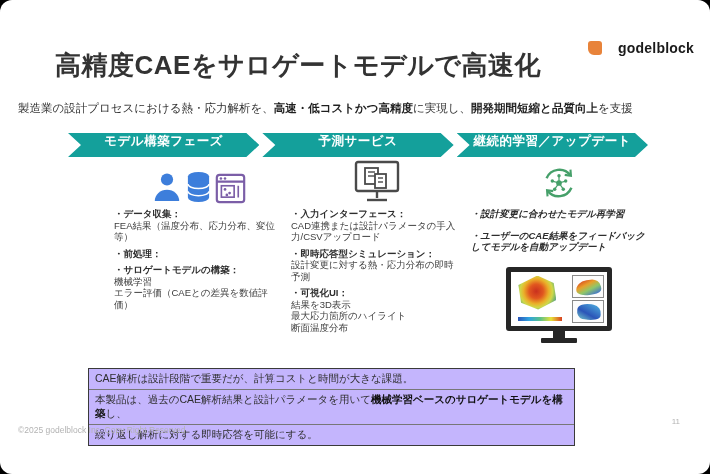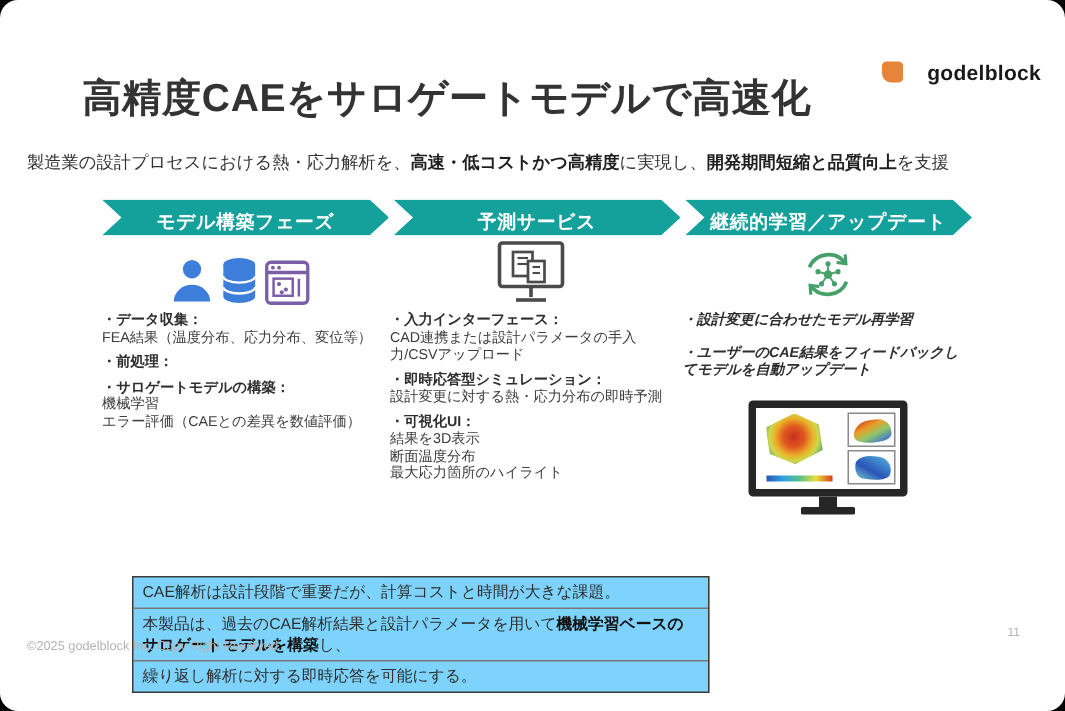--- a/index.html
+++ b/index.html
@@ -15,26 +15,26 @@
   .logo{position:absolute;top:40px;right:16px;display:flex;align-items:center;gap:16px;}
   .logo-mark{width:14px;height:14px;background:var(--logo-orange);border-radius:3px 3px 3px 6px;display:inline-block;}
   .logo-text{font-size:14px;font-weight:bold;color:#1a1a1a;letter-spacing:.2px;}
   
   .title{position:absolute;left:55px;top:48px;font-size:26px;font-weight:600;color:#333;letter-spacing:.5px;}
   .subtitle{position:absolute;left:18px;top:101px;width:684px;font-size:11.5px;color:#333;}
   .subtitle b{color:#1f1f1f;}
   
   .phase-bar{position:absolute;left:68px;top:133px;width:580px;height:24px;display:flex;gap:3px;}
   .chevron{flex:1;background:var(--phase-teal);color:#fff;font-size:12.5px;font-weight:bold;
-    display:flex;align-items:flex-end;justify-content:center;letter-spacing:.5px;
+    display:flex;align-items:flex-start;justify-content:center;letter-spacing:.5px;
     clip-path:polygon(0 0,calc(100% - 13px) 0,100% 50%,calc(100% - 13px) 100%,0 100%,13px 50%);}
   
   .columns{position:absolute;left:68px;top:160px;width:580px;display:flex;}
   .col{font-size:9.5px;line-height:11.5px;color:#3d3d3d;}
-  .col1{width:192px;padding-right:8px;}
+  .col1{width:192px;padding-right:8px;margin-left:46px;}
   .col2{width:195px;padding-right:8px;}
   .col3{width:193px;}
   .icon-row{height:44px;display:flex;align-items:flex-end;justify-content:center;gap:3px;margin-bottom:4px;}
   .section{margin-bottom:5px;}
   .section .head{font-weight:bold;color:#2e2e2e;}
   .col3 .bullet{font-weight:bold;color:#2e2e2e;margin-bottom:10px;font-style:italic;}
   
   .result-monitor{width:106px;margin:14px auto 0 auto;}
   .rm-screen{height:64px;background:#fff;border:5px solid #262626;border-radius:3px;position:relative;}
   .rm-cube{position:absolute;left:7px;top:4px;width:38px;height:34px;
@@ -46,21 +46,21 @@
   .rm-panel{height:23px;border:1px solid #8a8a8a;background:#fcfcfc;overflow:hidden;position:relative;}
   .rm-blob1{position:absolute;left:3px;top:4px;width:25px;height:15px;transform:rotate(-8deg);
     border-radius:55% 45% 40% 60%/75% 65% 35% 45%;
     background:linear-gradient(160deg,#d8401e 5%,#e8a02a 35%,#8fc768 60%,#3b6fd4 95%);}
   .rm-blob2{position:absolute;left:4px;top:3px;width:24px;height:16px;transform:rotate(10deg);
     border-radius:60% 40% 70% 30%/50% 60% 40% 60%;
     background:linear-gradient(200deg,#49a0d8 10%,#2b55b8 60%,#6fc0c8 100%);}
   .rm-stand{width:12px;height:7px;background:#262626;margin:0 auto;}
   .rm-base{width:36px;height:5px;background:#262626;border-radius:1px;margin:0 auto;}
   
-  .summary-box{position:absolute;left:88px;top:384px;width:385px;border:1.5px solid #3a3a3a;background:#7dd3fc;}
+  .summary-box{position:absolute;left:88px;top:368px;width:487px;border:1.5px solid #3a3a3a;background:#c4b5fd;}
   .summary-row{font-size:10.5px;color:#2e2e2e;padding:3px 6px;border-bottom:1px solid #777;}
   .summary-row:last-child{border-bottom:none;}
   .summary-row b{color:#111;}
   
   .footer{position:absolute;left:18px;top:425px;font-size:8.5px;color:#b3b3b3;}
   .page-number{position:absolute;right:30px;top:417px;font-size:8px;color:#b3b3b3;}
   svg{display:block;}
 </style>
 </head>
 <body>
@@ -146,22 +146,22 @@
         <div class="head">・入力インターフェース：</div>
         <div>CAD連携または設計パラメータの手入力/CSVアップロード</div>
       </div>
       <div class="section">
         <div class="head">・即時応答型シミュレーション：</div>
         <div>設計変更に対する熱・応力分布の即時予測</div>
       </div>
       <div class="section">
         <div class="head">・可視化UI：</div>
         <div>結果を3D表示</div>
+        <div>最大応力箇所のハイライト</div>
         <div>断面温度分布</div>
-        <div>最大応力箇所のハイライト</div>
       </div>
     </div>
 
     <div class="col col3">
       <div class="icon-row">
         <svg width="44" height="42" viewBox="0 0 44 44">
           <path d="M9 17 a14.5 14.5 0 0 1 25 -3" fill="none" stroke="var(--icon-green)" stroke-width="2.6"></path>
           <path d="M34 8 l0.5 6.5 -6.5 -1" fill="none" stroke="var(--icon-green)" stroke-width="2.2"></path>
           <path d="M35 27 a14.5 14.5 0 0 1 -25 3" fill="none" stroke="var(--icon-green)" stroke-width="2.6"></path>
           <path d="M10 36 l-0.5 -6.5 6.5 1" fill="none" stroke="var(--icon-green)" stroke-width="2.2"></path>

